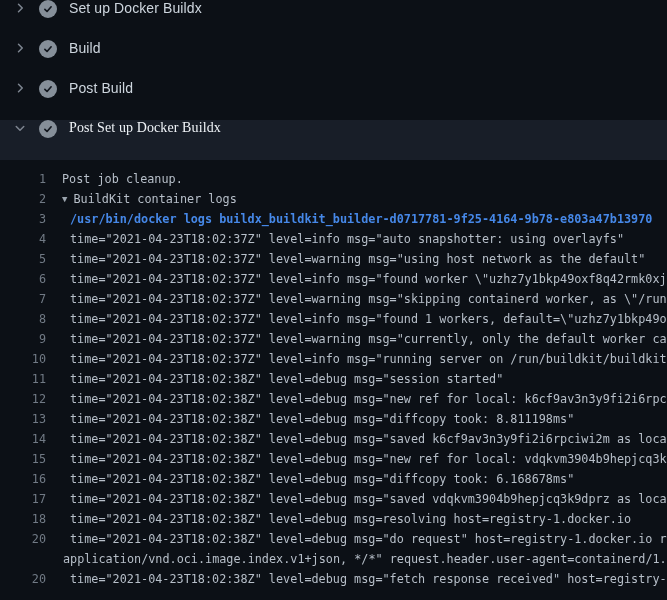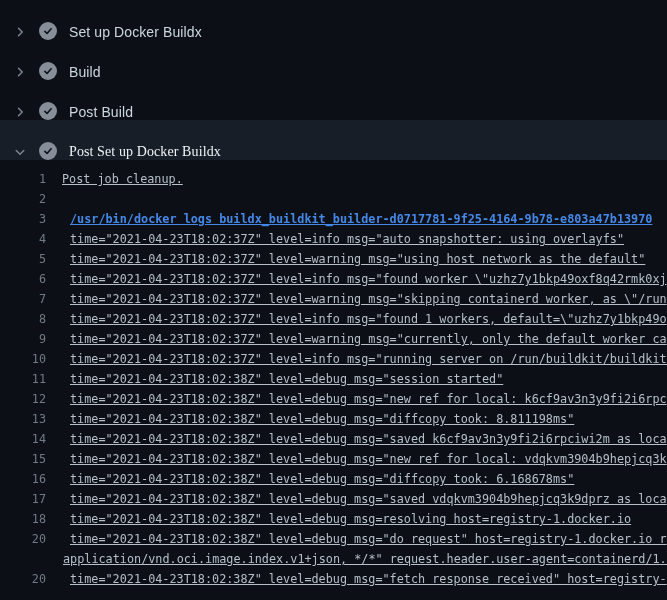--- a/index.html
+++ b/index.html
@@ -6,21 +6,21 @@
   .viewport{
     position:relative;
     width:667px;height:600px;
     overflow:hidden;
     background:var(--bg,#0c1016);
     font-family:"Liberation Sans",sans-serif;
   }
   
   .steps{width:100%;}
   .step-row{
-    display:flex;align-items:flex-end;
+    display:flex;align-items:flex-start;
     height:40px;
     padding-left:12px;
     box-sizing:border-box;
     cursor:pointer;
   }
   .step-row.expanded{background:var(--expandedBg,#181e28);font-family:Liberation Serif, serif;}
   .chevron{
     width:16px;height:16px;
     display:flex;align-items:center;justify-content:center;
     margin-right:11px;
@@ -54,21 +54,21 @@
     overflow:hidden;
   }
   .ln{
     flex:0 0 46px;
     width:46px;
     text-align:right;
     color:var(--lineNum,#717a85);
     user-select:none;
     cursor:pointer;
   }
-  .lc{color:var(--logText,#b7bfc9);text-decoration:underline;}
+  .lc{color:var(--logText,#b7bfc9);}
   .ind-0 .lc{margin-left:16px;}
   .ind-1 .lc{margin-left:24px;}
   .ind-w .lc{margin-left:17px;}
   .kind-command .lc{color:var(--accent,#4688e8);font-weight:bold;}
   .kind-group .lc{cursor:pointer;}
   .tri{
     display:inline-block;
     color:var(--groupTri,#9ba4ae);
     font-size:9px;
     margin-right:6px;
@@ -128,21 +128,21 @@
         <span class="status-circle">
           <svg width="10" height="10" viewBox="0 0 16 16" fill="none" stroke="#10151c" stroke-width="2.6" stroke-linecap="round" stroke-linejoin="round">
             <polyline points="3,8.5 6.5,12 13,4.5"></polyline>
           </svg>
         </span>
         <span class="step-label">Post Set up Docker Buildx</span>
       </div>
     </div>
   <div class="log" id="log">
       <div class="log-row kind-plain ind-0"><span class="ln">1</span><span class="lc">Post job cleanup.</span></div>
-      <div class="log-row kind-group ind-0"><span class="ln">2</span></div>
+      <div class="log-row kind-group ind-0"><span class="ln">2</span><span class="lc"><span class="tri">▼</span><span>BuildKit container logs</span></span></div>
       <div class="log-row kind-command ind-1"><span class="ln">3</span><span class="lc">/usr/bin/docker logs buildx_buildkit_builder-d0717781-9f25-4164-9b78-e803a47b13970</span></div>
       <div class="log-row kind-plain ind-1"><span class="ln">4</span><span class="lc">time="2021-04-23T18:02:37Z" level=info msg="auto snapshotter: using overlayfs"</span></div>
       <div class="log-row kind-plain ind-1"><span class="ln">5</span><span class="lc">time="2021-04-23T18:02:37Z" level=warning msg="using host network as the default"</span></div>
       <div class="log-row kind-plain ind-1"><span class="ln">6</span><span class="lc">time="2021-04-23T18:02:37Z" level=info msg="found worker \"uzhz7y1bkp49oxf8q42rmk0xj</span></div>
       <div class="log-row kind-plain ind-1"><span class="ln">7</span><span class="lc">time="2021-04-23T18:02:37Z" level=warning msg="skipping containerd worker, as \"/run</span></div>
       <div class="log-row kind-plain ind-1"><span class="ln">8</span><span class="lc">time="2021-04-23T18:02:37Z" level=info msg="found 1 workers, default=\"uzhz7y1bkp49o</span></div>
       <div class="log-row kind-plain ind-1"><span class="ln">9</span><span class="lc">time="2021-04-23T18:02:37Z" level=warning msg="currently, only the default worker ca</span></div>
       <div class="log-row kind-plain ind-1"><span class="ln">10</span><span class="lc">time="2021-04-23T18:02:37Z" level=info msg="running server on /run/buildkit/buildkitd</span></div>
       <div class="log-row kind-plain ind-1"><span class="ln">11</span><span class="lc">time="2021-04-23T18:02:38Z" level=debug msg="session started"</span></div>
       <div class="log-row kind-plain ind-1"><span class="ln">12</span><span class="lc">time="2021-04-23T18:02:38Z" level=debug msg="new ref for local: k6cf9av3n3y9fi2i6rpc</span></div>

